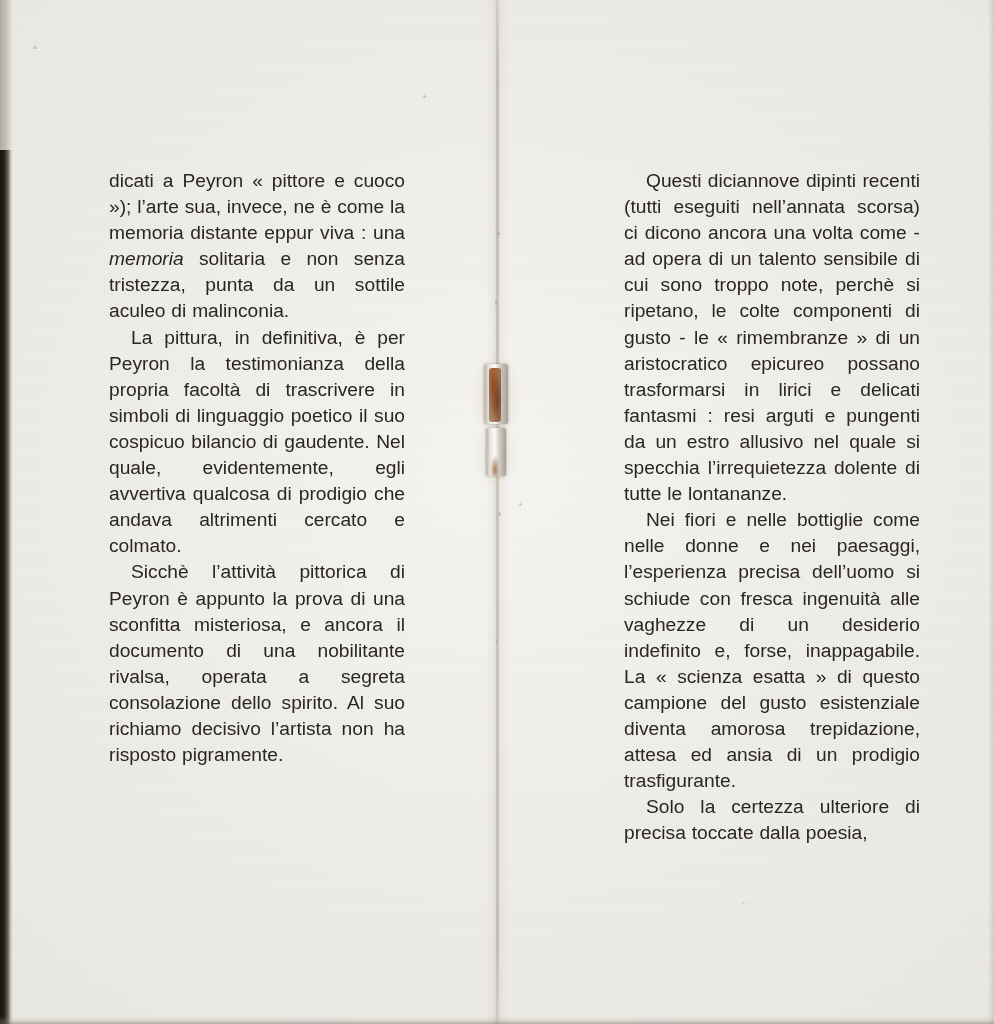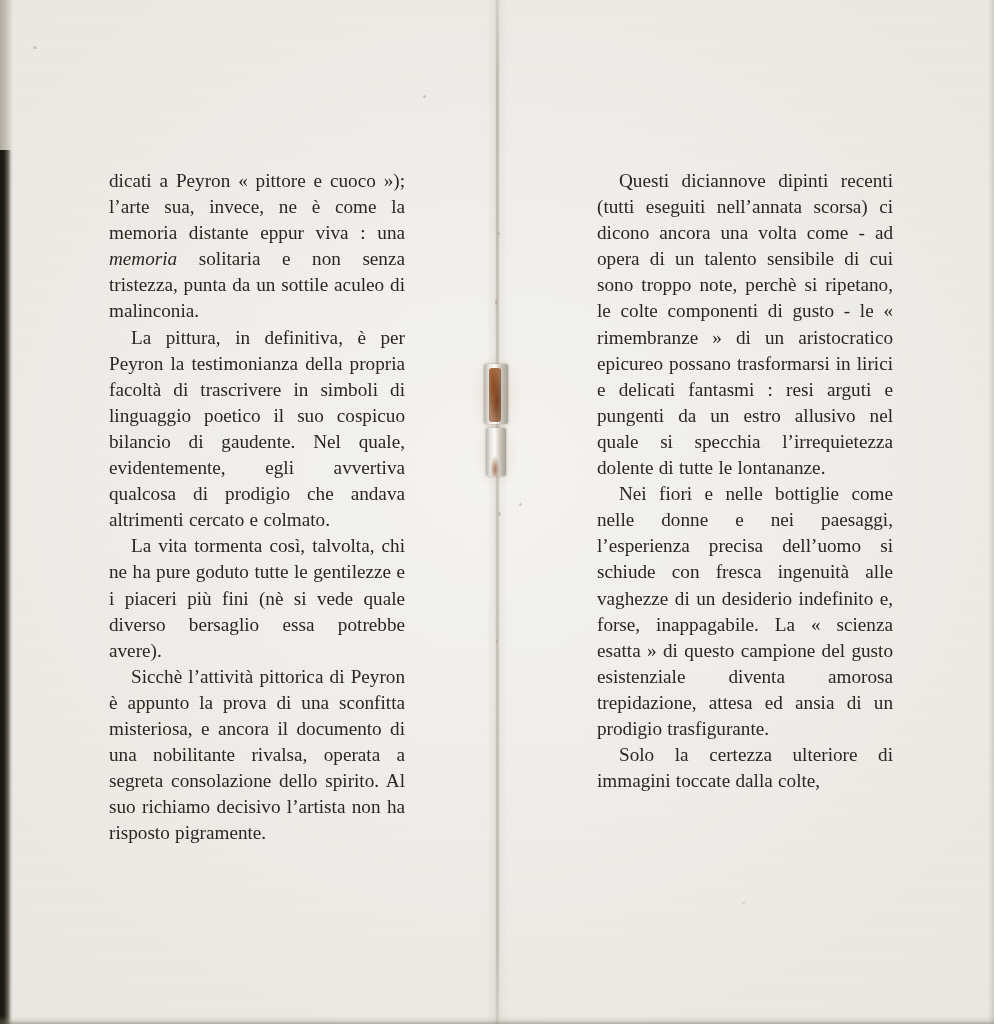--- a/index.html
+++ b/index.html
@@ -8,21 +8,21 @@
     padding: 0;
     background: #ffffff;
   }
 
   .page-scan {
     position: relative;
     width: 994px;
     height: 1024px;
     overflow: hidden;
     background-color: #e9e7e1;
-    font-family: Liberation Serif, serif;
+    font-family: Liberation Sans, sans-serif;
   }
 
   
   .paper-tone {
     position: absolute;
     inset: 0;
     background:
       radial-gradient(ellipse 118% 108% at 50% 46%,
         rgba(255,255,255,0.55) 0%,
         rgba(255,255,255,0.16) 42%,
@@ -173,21 +173,21 @@
     top: 168px;
     width: 296px;
     color: #2a2722;
     font-size: 19.2px;
     line-height: 26.1px;
     text-align: justify;
     text-justify: inter-word;
     -webkit-font-smoothing: none;
   }
   .column-left  { left: 109px; }
-  .column-right { left: 597px; }
+  .column-right { left: 624px; }
 
   .column p {
     margin: 0;
     text-indent: 22px;
     word-spacing: 0.5px;
   }
   .column p.no-indent { text-indent: 0; }
 
   .column .ital { font-style: italic; }
 
@@ -202,27 +202,26 @@
 
 <div class="page-scan">
 
   <div class="paper-tone"></div>
   <div class="paper-grain"></div>
 
   <div class="text-area">
     <div class="column column-left">
         <p class="no-indent"><span>dicati a Peyron « pittore e cuoco »); l’arte sua, invece, ne è come la memoria distante eppur viva : una </span><span class="ital">memoria</span><span> solitaria e non senza tristezza, punta da un sottile aculeo di malinconia.</span></p>
         <p><span>La pittura, in definitiva, è per Peyron la testimonianza della propria facoltà di trascrivere in simboli di linguaggio poetico il suo cospicuo bilancio di gaudente. Nel quale, evidentemente, egli avvertiva qualcosa di prodigio che andava altrimenti cercato e colmato.</span></p>
-        <p><span>La vita tormenta così, talvolta, chi ne ha pure goduto tutte le gentilezze e i piaceri più fini (nè si vede quale diverso bersaglio essa potrebbe avere).</span></p>
         <p><span>Sicchè l’attività pittorica di Peyron è appunto la prova di una sconfitta misteriosa, e ancora il documento di una nobilitante rivalsa, operata a segreta consolazione dello spirito. Al suo richiamo decisivo l’artista non ha risposto pigramente.</span></p>
       </div>
     <div class="column column-right">
         <p><span>Questi diciannove dipinti recenti (tutti eseguiti nell’annata scorsa) ci dicono ancora una volta come - ad opera di un talento sensibile di cui sono troppo note, perchè si ripetano, le colte componenti di gusto - le « rimembranze » di un aristocratico epicureo possano trasformarsi in lirici e delicati fantasmi : resi arguti e pungenti da un estro allusivo nel quale si specchia l’irrequietezza dolente di tutte le lontananze.</span></p>
         <p><span>Nei fiori e nelle bottiglie come nelle donne e nei paesaggi, l’esperienza precisa dell’uomo si schiude con fresca ingenuità alle vaghezze di un desiderio indefinito e, forse, inappagabile. La « scienza esatta » di questo campione del gusto esistenziale diventa amorosa trepidazione, attesa ed ansia di un prodigio trasfigurante.</span></p>
-        <p><span>Solo la certezza ulteriore di immagini toccate dalla colte,</span></p>
+        <p><span>Solo la certezza ulteriore di precisa toccate dalla poesia,</span></p>
       </div>
   </div>
 
   <div class="gutter-fold"></div>
   <div class="gutter-crease"></div>
 
   <div class="staple-halo halo-upper"></div>
   <div class="staple-halo halo-lower"></div>
 
   <div class="staple staple-upper">

